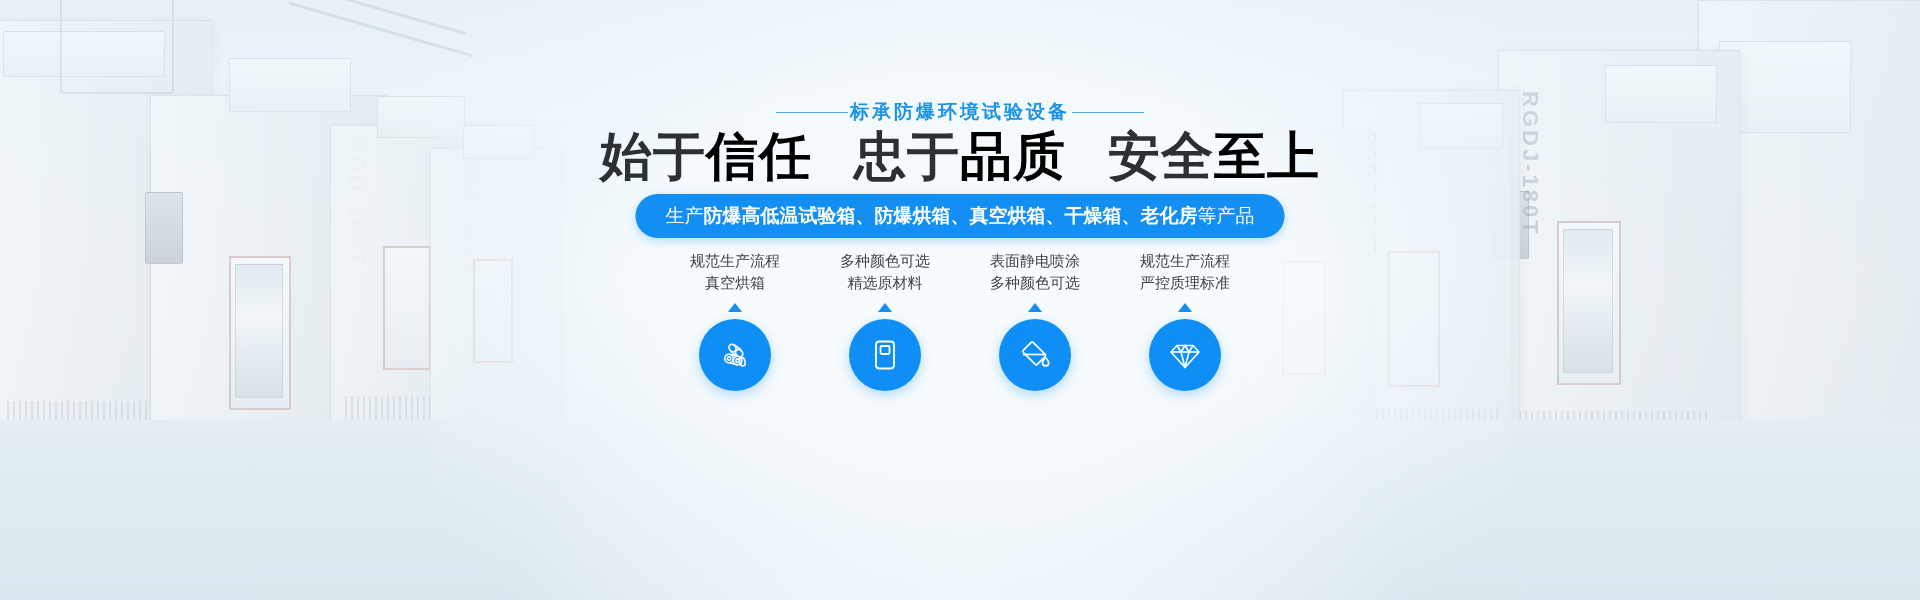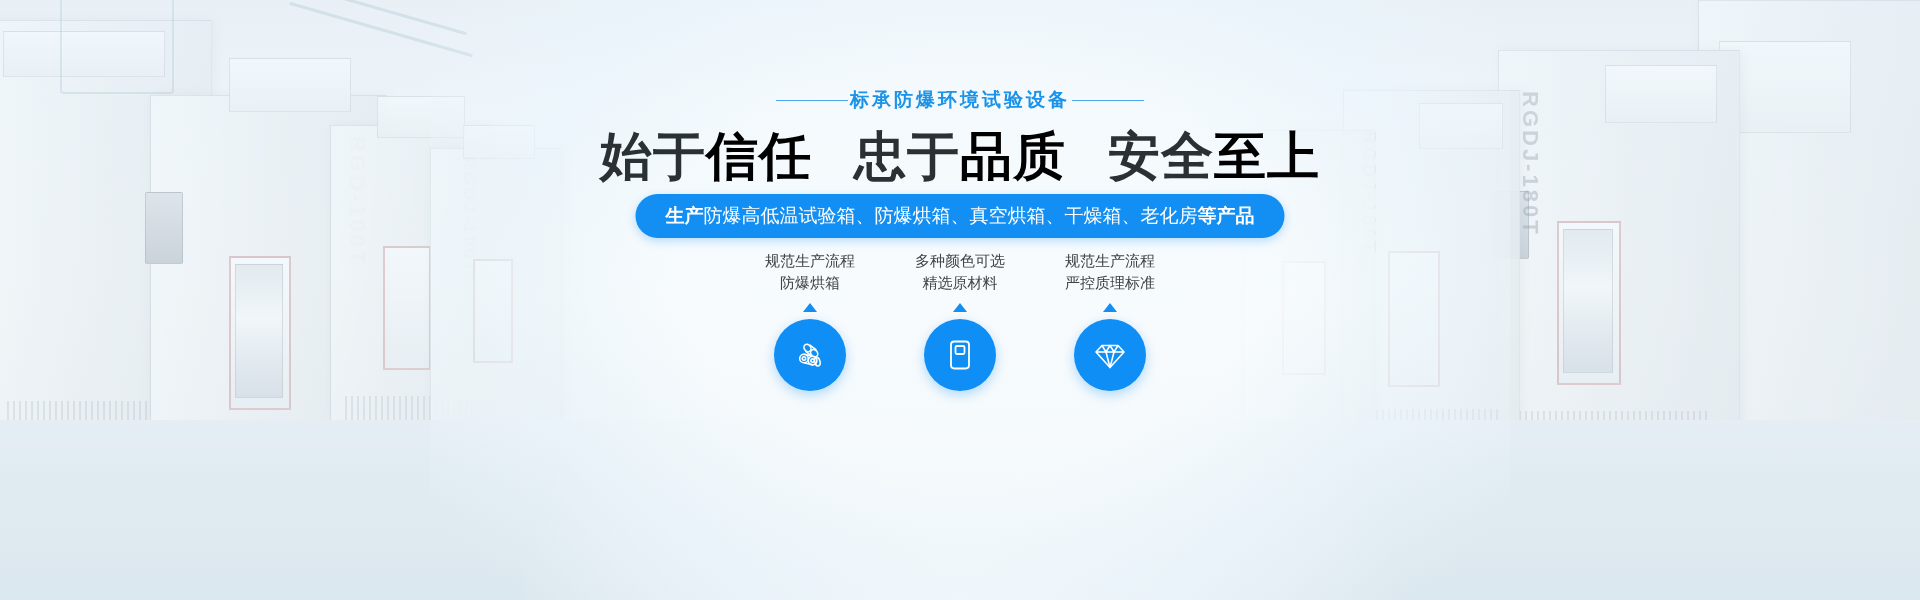--- a/index.html
+++ b/index.html
@@ -48,37 +48,37 @@
   .whiteout{position:absolute;left:430px;top:0;width:1080px;height:600px;
     background:radial-gradient(ellipse 60% 75% at 50% 45%,
       rgba(255,255,255,.96) 0%,rgba(255,255,255,.90) 45%,
       rgba(240,249,253,.60) 72%,rgba(240,249,253,0) 100%);}
   .bluetint{position:absolute;inset:0;background:
       linear-gradient(180deg,rgba(228,242,251,.45) 0%,rgba(232,244,251,.30) 50%,rgba(228,240,248,.40) 100%);}
 
   
   .content{position:absolute;left:0;right:0;top:0;height:600px;}
 
-  .tagline-row{position:absolute;top:87px;left:50%;transform:translateX(-50%);
+  .tagline-row{position:absolute;top:99px;left:50%;transform:translateX(-50%);
     display:flex;align-items:center;gap:2px;justify-content:center;}
   .tagline-rule{width:72px;height:1px;background:#2f9ae6;opacity:.85;}
   .tagline{color:#1a93e8;font-size:19px;font-weight:700;letter-spacing:3px;white-space:nowrap;}
 
   .headline{position:absolute;top:125px;left:50%;transform:translateX(-50%);
     white-space:nowrap;font-size:52px;font-weight:800;letter-spacing:1px;
     color:#2b3034;line-height:1.2;}
   .headline .b{color:#000000;}
   .headline .gap{display:inline-block;width:42px;}
 
   .pill{position:absolute;top:194px;left:50%;transform:translateX(-50%);
     background:#138ef2;border-radius:30px;height:44px;line-height:44px;
     padding:0 30px;color:#fff;font-size:19px;white-space:nowrap;
     box-shadow:0 3px 10px rgba(19,142,242,.28);}
-  .pill .lite{font-weight:700;margin-top:8px;}
-  .pill .strong{font-weight:400;}
+  .pill .lite{font-weight:400;margin-top:8px;}
+  .pill .strong{font-weight:700;}
 
   .features{position:absolute;top:250px;left:50%;transform:translateX(-50%);
     display:flex;gap:44px;}
   .feature{width:106px;display:flex;flex-direction:column;align-items:center;}
   .feat-line{color:#3d4348;font-size:15px;line-height:22px;white-space:nowrap;}
   .tri{width:0;height:0;margin-top:9px;
     border-left:7px solid transparent;border-right:7px solid transparent;
     border-bottom:9px solid #138ef2;}
   .circle{margin-top:7px;width:72px;height:72px;border-radius:50%;background:#0f8ef5;
     display:flex;align-items:center;justify-content:center;
@@ -173,21 +173,21 @@
     </div>
 
     <div class="pill">
       <span class="lite">生产</span><span class="strong">防爆高低温试验箱、防爆烘箱、真空烘箱、干燥箱、老化房</span><span class="lite">等产品</span>
     </div>
 
     <div class="features">
 
       <div class="feature">
         <div class="feat-line">规范生产流程</div>
-        <div class="feat-line">防爆烘箱</div>
+        <div class="feat-line">真空烘箱</div>
         <div class="tri"></div>
         <div class="circle">
           <span>
             <svg width="34" height="34" viewBox="0 0 34 34" fill="none" stroke="#fff" stroke-width="1.6">
               <ellipse cx="14.5" cy="10" rx="3.2" ry="4" transform="rotate(-38 14.5 10)"></ellipse>
               <path d="M16.6 6.8 L23.3 12 M12.4 13.2 L19.1 18.4"></path>
               <ellipse cx="21.2" cy="15.2" rx="3.2" ry="4" transform="rotate(-38 21.2 15.2)"></ellipse>
               <circle cx="11" cy="20.5" r="4.3"></circle>
                 <circle cx="11" cy="20.5" r="1.7"></circle>
               <circle cx="19.6" cy="22.6" r="4.3"></circle>
@@ -206,20 +206,34 @@
         <div class="circle">
           <span>
             <svg width="30" height="34" viewBox="0 0 30 34" fill="none" stroke="#fff" stroke-width="1.8">
               <rect x="6" y="3.5" width="18" height="27" rx="3.2"></rect>
               <rect x="10.5" y="8" width="9" height="8" rx="1.4"></rect>
             </svg>
           </span>
         </div>
       </div>
 
+      <div class="feature">
+        <div class="feat-line">表面静电喷涂</div>
+        <div class="feat-line">多种颜色可选</div>
+        <div class="tri"></div>
+        <div class="circle">
+          <span>
+            <svg width="34" height="34" viewBox="0 0 34 34" fill="none" stroke="#fff" stroke-width="1.7" stroke-linejoin="round">
+              <path d="M15.4 4.6 L27 16.2 a1.8 1.8 0 0 1 0 2.5 L19.5 26.2 a1.8 1.8 0 0 1 -2.5 0 L5.4 14.6 a1.8 1.8 0 0 1 0 -2.5 L12.9 4.6 a1.8 1.8 0 0 1 2.5 0 Z"></path>
+              <path d="M5 16.5 L27.5 16.5"></path>
+              <path d="M27.6 19.4 c1.9 2.5 3.1 4.0 3.1 5.4 a3.1 3.1 0 0 1 -6.2 0 c0 -1.4 1.2 -2.9 3.1 -5.4 Z"></path>
+            </svg>
+          </span>
+        </div>
+      </div>
 
       <div class="feature">
         <div class="feat-line">规范生产流程</div>
         <div class="feat-line">严控质理标准</div>
         <div class="tri"></div>
         <div class="circle">
           <span>
             <svg width="34" height="32" viewBox="0 0 34 32" fill="none" stroke="#fff" stroke-width="1.6" stroke-linejoin="round">
               <path d="M9 6.5 H25 L31 13 L17 28.5 L3 13 Z"></path>
               <path d="M3 13 H31"></path>

